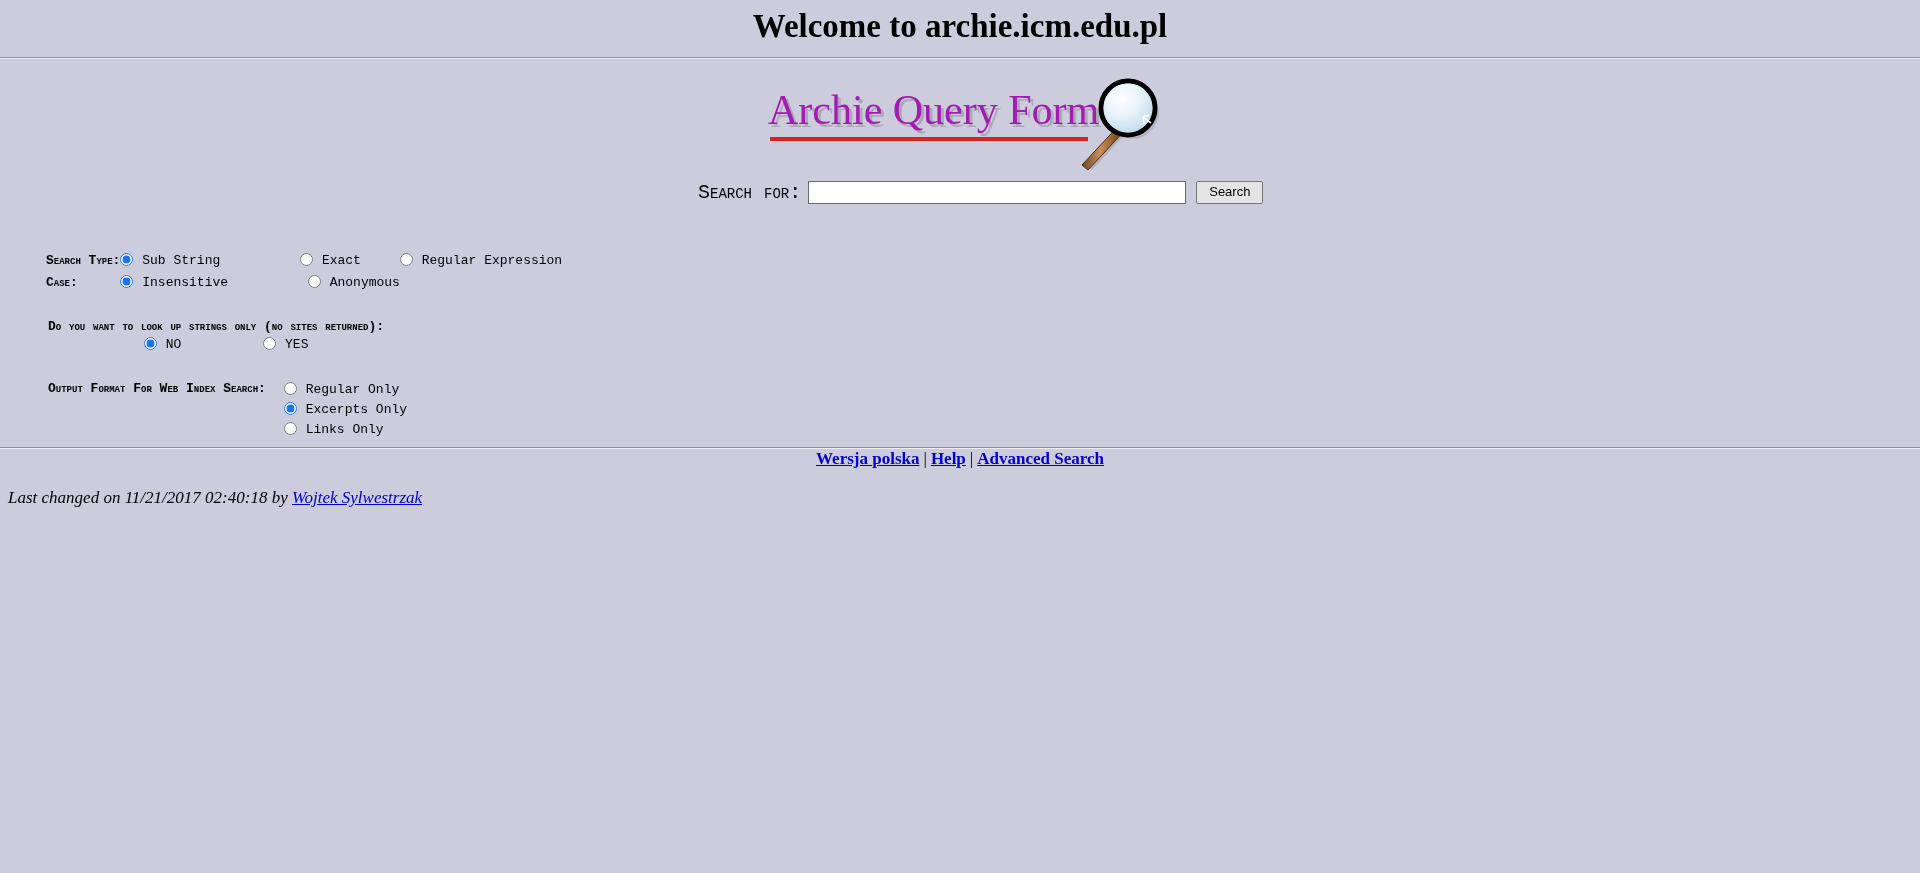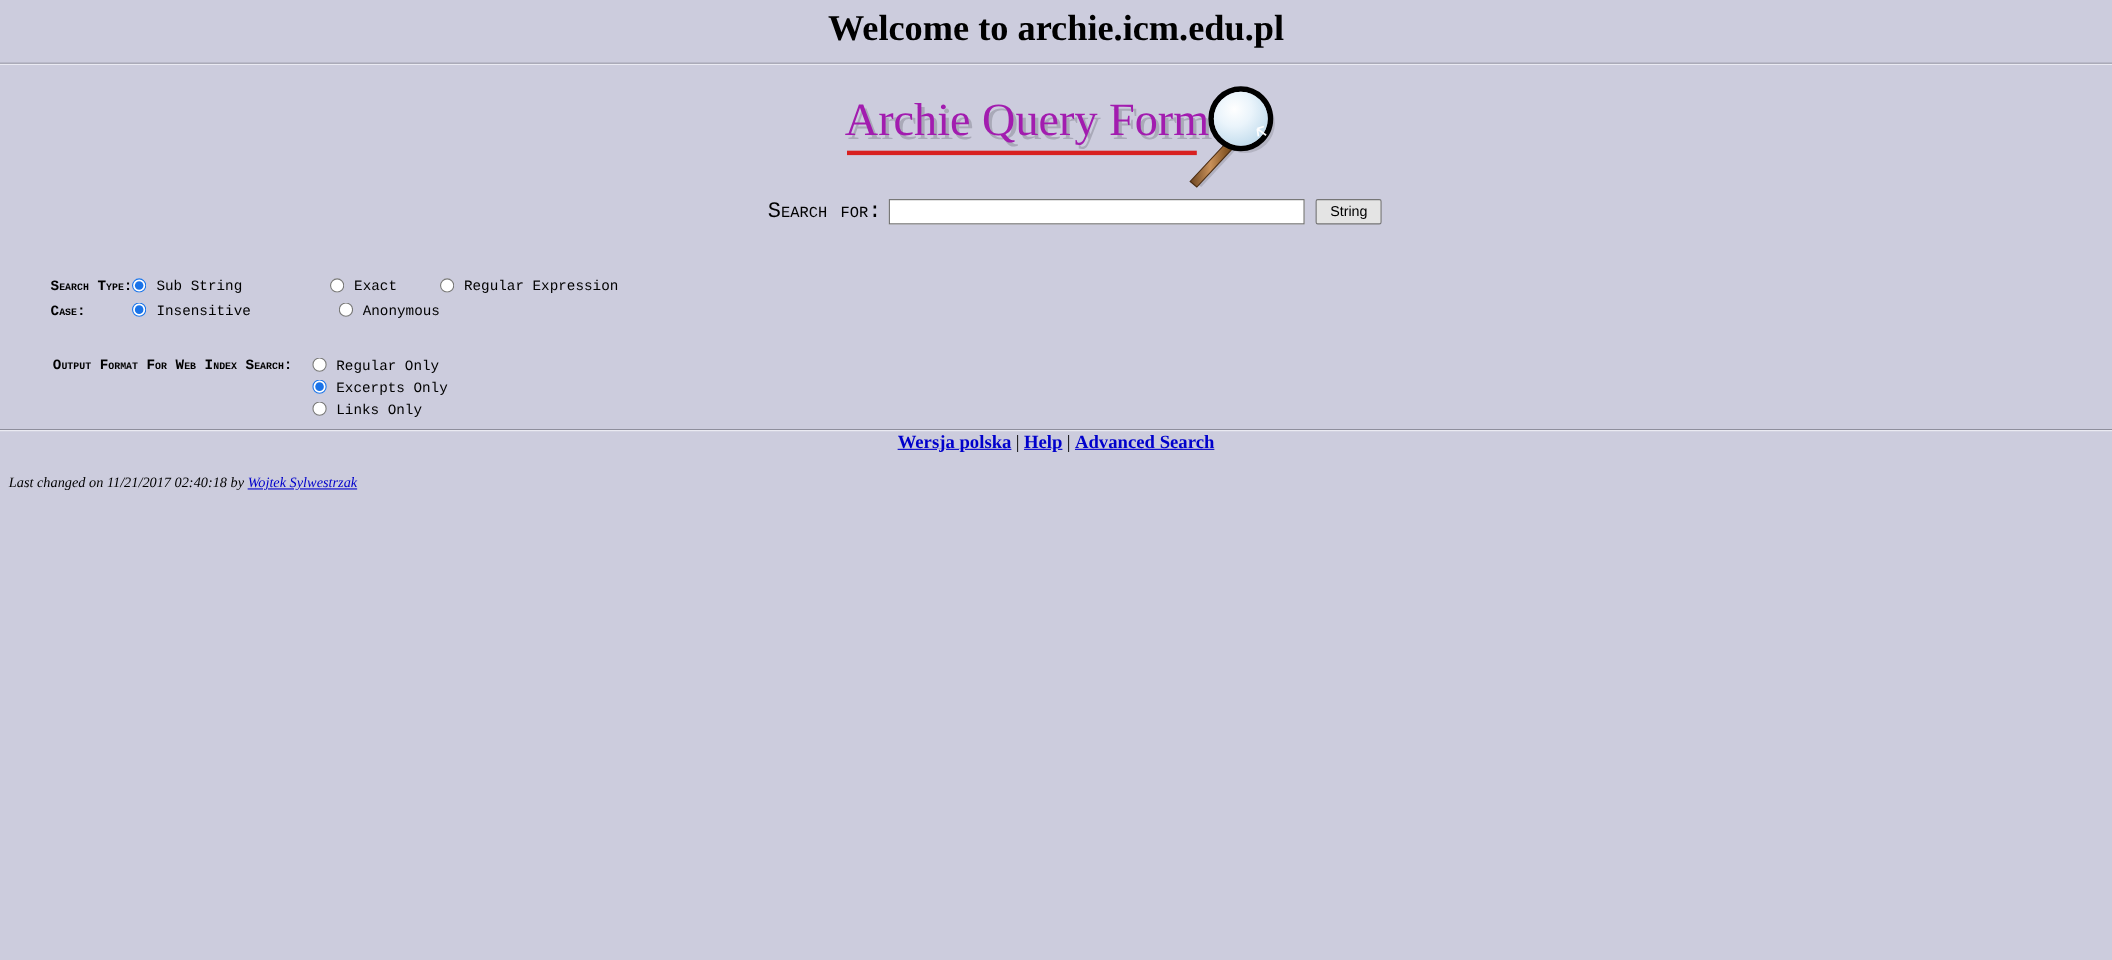--- a/index.html
+++ b/index.html
@@ -220,21 +220,21 @@
   .footer-links .sep {
     color: #000;
     font-weight: normal;
     margin: 0 4px;
   }
   .last-changed {
     margin-top: 19px;
     padding-left: 8px;
     font-family: "Liberation Serif", "DejaVu Serif", serif;
     font-style: italic;
-    font-size: 13px;
+    font-size: 17px;
     color: #000;
   }
   .last-changed a {
     color: #0000cc;
     text-decoration: underline;
     font-style: italic;
   }
 </style>
 </head>
 <body>
@@ -278,21 +278,21 @@
         <path d="M75,40 L83,46 M75,40 L81,38 M75,40 L76,47" stroke="#ffffff" stroke-width="1.6" fill="none" opacity="0.95"></path>
       </svg>
     </div>
   </div>
 </div>
 
 <div class="search-row">
   <div class="search-inner">
     <span class="search-label">Search for:</span>
     <input class="search-input" type="text" placeholder="" style="">
-    <button class="search-button" type="button">String</button>
+    <button class="search-button" type="button">Search</button>
   </div>
 </div>
 
 <div class="form-block">
 
   <table class="opt-table">
     <tbody>
       <tr>
         <td class="opt-label">Search Type:</td>
         <td class="col-a">
@@ -322,20 +322,33 @@
           <span class="radio-item" style="margin-left:72px;">
             <input type="radio" name="case" style="">
             <label>Anonymous</label>
           </span>
         </td>
         <td class="col-b"></td>
       </tr>
     </tbody>
   </table>
 
+  <div class="q-block">
+    <div class="q-title">Do you want to look up strings only (no sites returned):</div>
+    <div class="q-options">
+      <span class="radio-item">
+        <input type="radio" name="onlystrings" checked="" style="">
+        <label class="smallcaps">NO</label>
+      </span>
+      <span class="radio-item">
+        <input type="radio" name="onlystrings" style="">
+        <label class="smallcaps">YES</label>
+      </span>
+    </div>
+  </div>
 
   <div class="out-block">
     <div class="out-label">Output Format For Web Index Search:</div>
     <div class="out-options">
       <span class="radio-item">
         <input type="radio" name="outfmt" style="">
         <label>Regular Only</label>
       </span>
       <span class="radio-item">
         <input type="radio" name="outfmt" checked="" style="">

